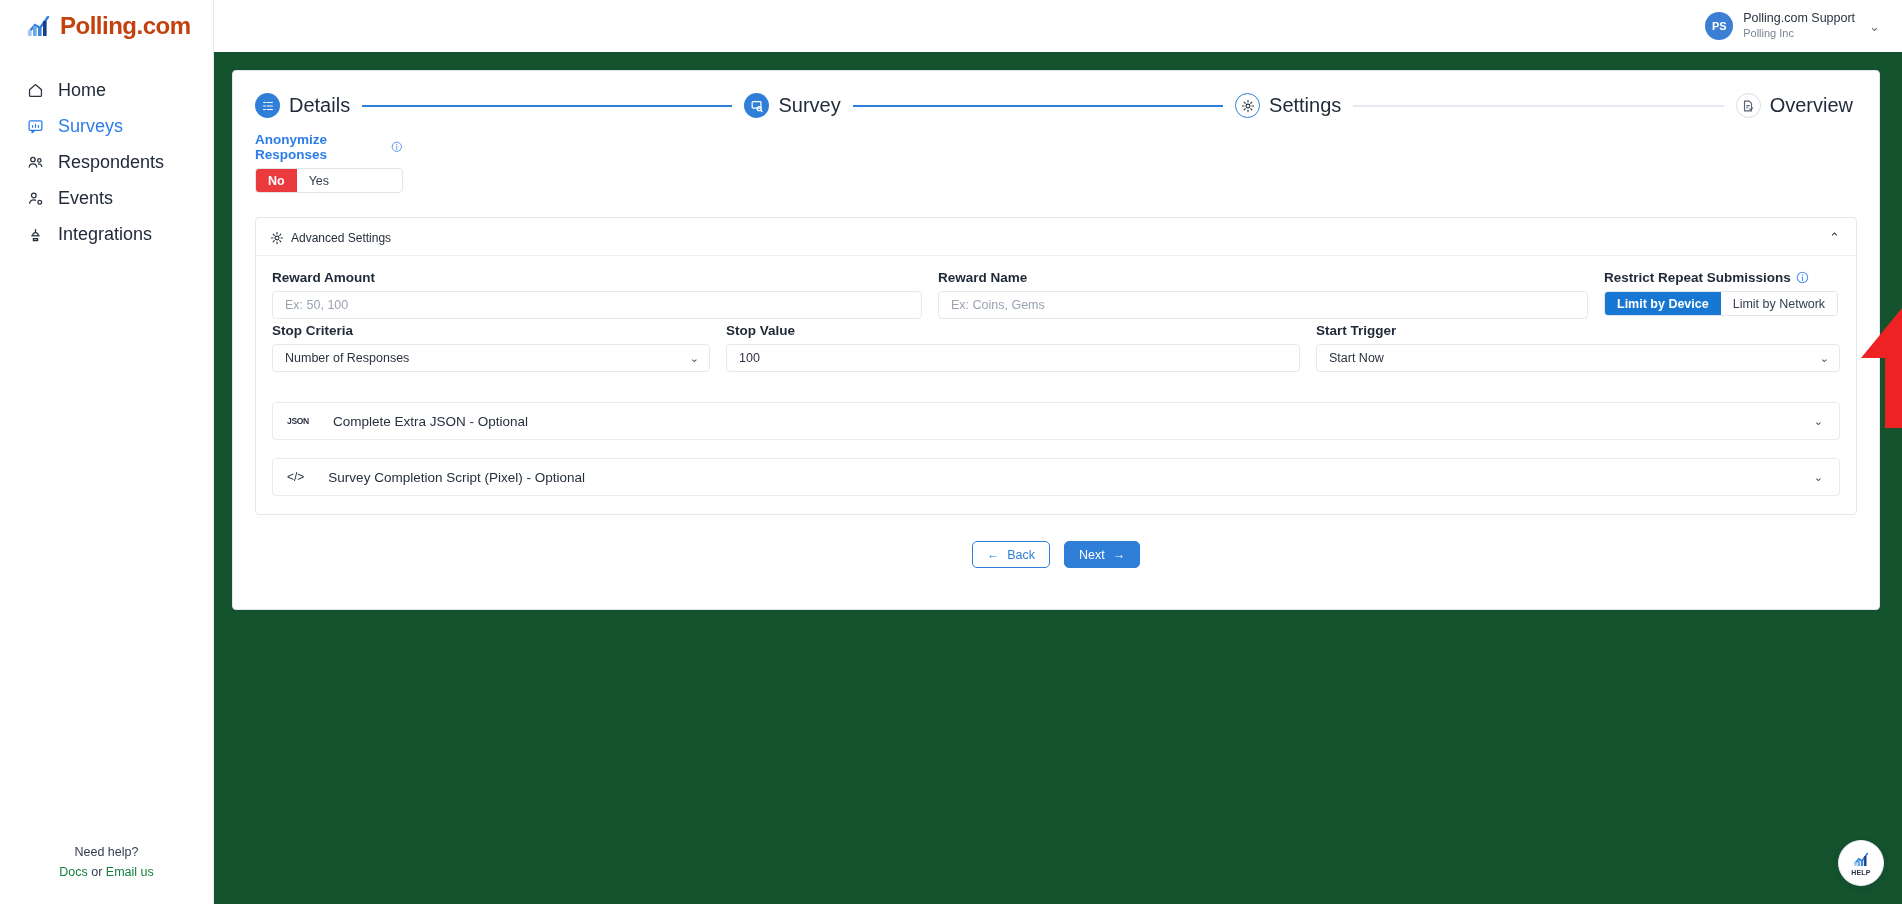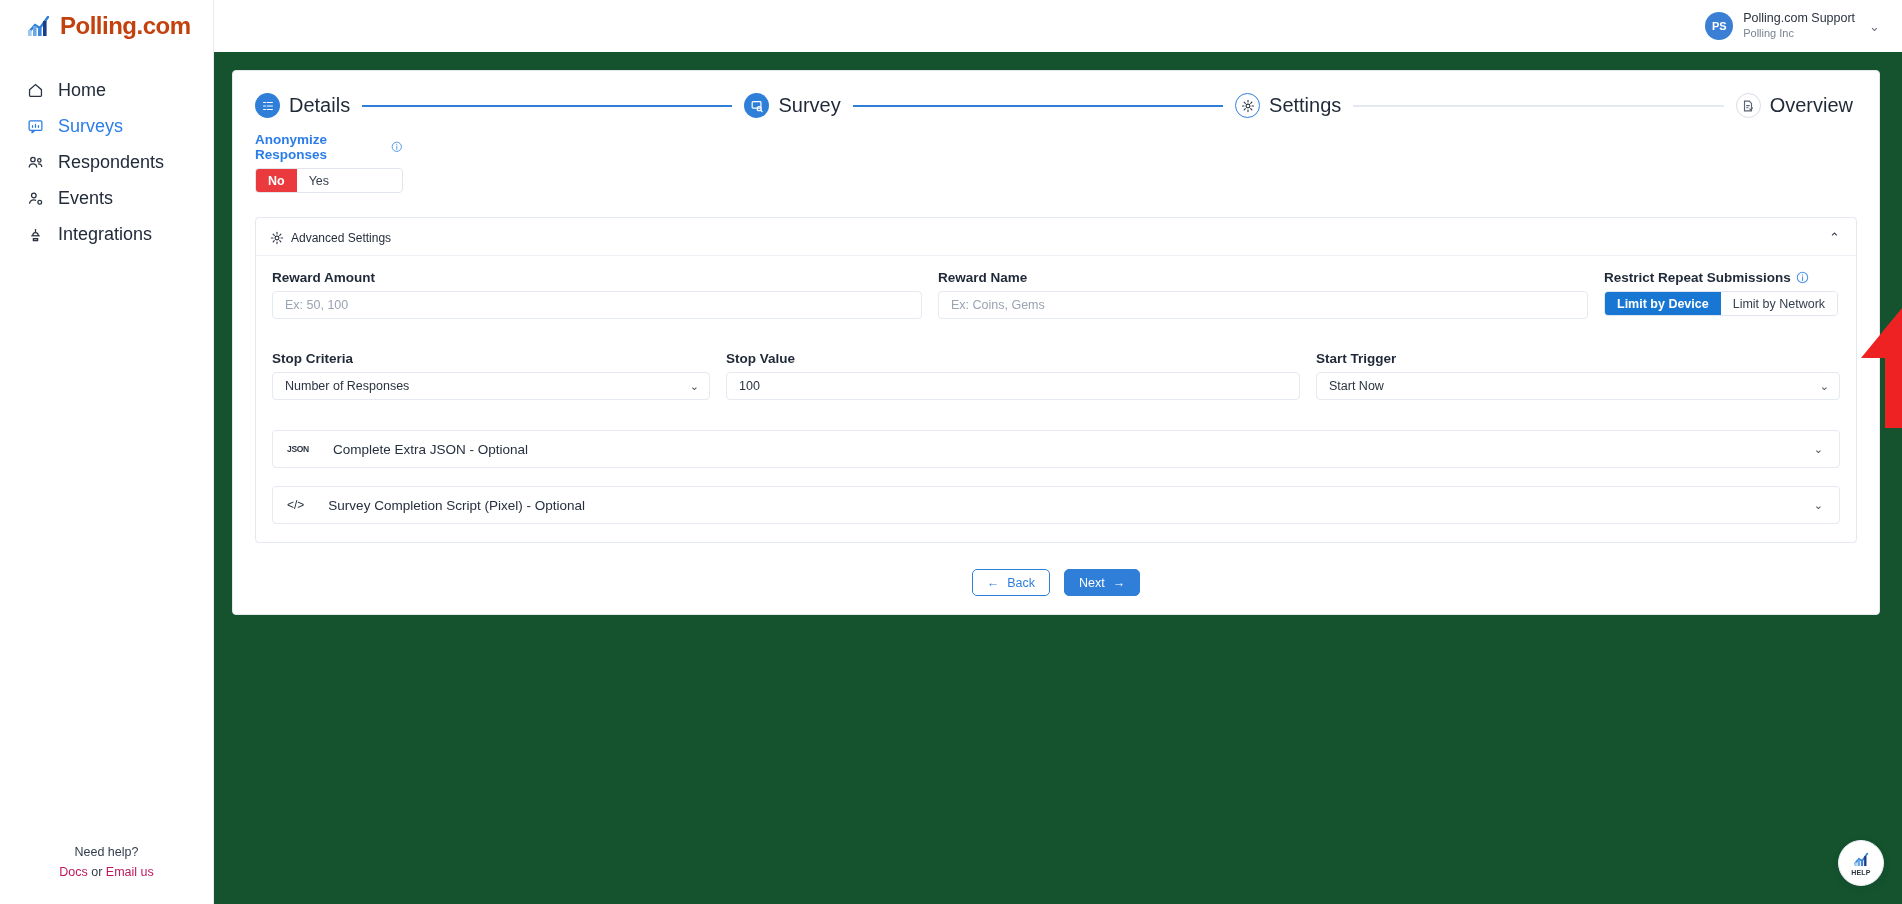--- a/index.html
+++ b/index.html
@@ -40,21 +40,21 @@
     font-size: 18px; color: #222b3a;
     cursor: pointer;
   }
   .nav-item.active { color: #2b7de9; }
   .nav-icon { width: 18px; height: 18px; flex: 0 0 18px; display: flex; align-items: center; justify-content: center; }
   .nav-icon svg { width: 17px; height: 17px; }
   .sidebar-footer {
     position: absolute; bottom: 22px; left: 0; width: 213px;
     text-align: center; font-size: 12.5px; line-height: 1.55; color: #333c4d;
   }
-  .sidebar-footer a { color: #be185d; text-decoration: none; }
+  .sidebar-footer a { color: #15803d; text-decoration: none; }
 
   
   .main {
     flex: 1 1 auto; height: 904px;
     background: #14532d;
     display: flex; flex-direction: column;
     position: relative;
   }
   .topbar {
     height: 52px; background: #ffffff;
@@ -393,21 +393,21 @@
                       </svg>
                   </span>
                 </div>
                 <div class="seg">
                   <span class="seg-btn on-blue">Limit by Device</span>
                   <span class="seg-btn">Limit by Network</span>
                 </div>
               </div>
             </div>
 
-            <div class="grid3" style="margin-top:32px;">
+            <div class="grid3" style="margin-top:4px;">
               <div class="col" style="flex:0 0 438px;">
                 <div class="field-label">Stop Criteria</div>
                 <div class="select">
                   <span>Number of Responses</span>
                   <span style="color:#4a5costs;color:#47505e;font-size:11px;">⌄</span>
                 </div>
               </div>
               <div class="col" style="flex:1 1 0;">
                 <div class="field-label">Stop Value</div>
                 <div class="input">100</div>

